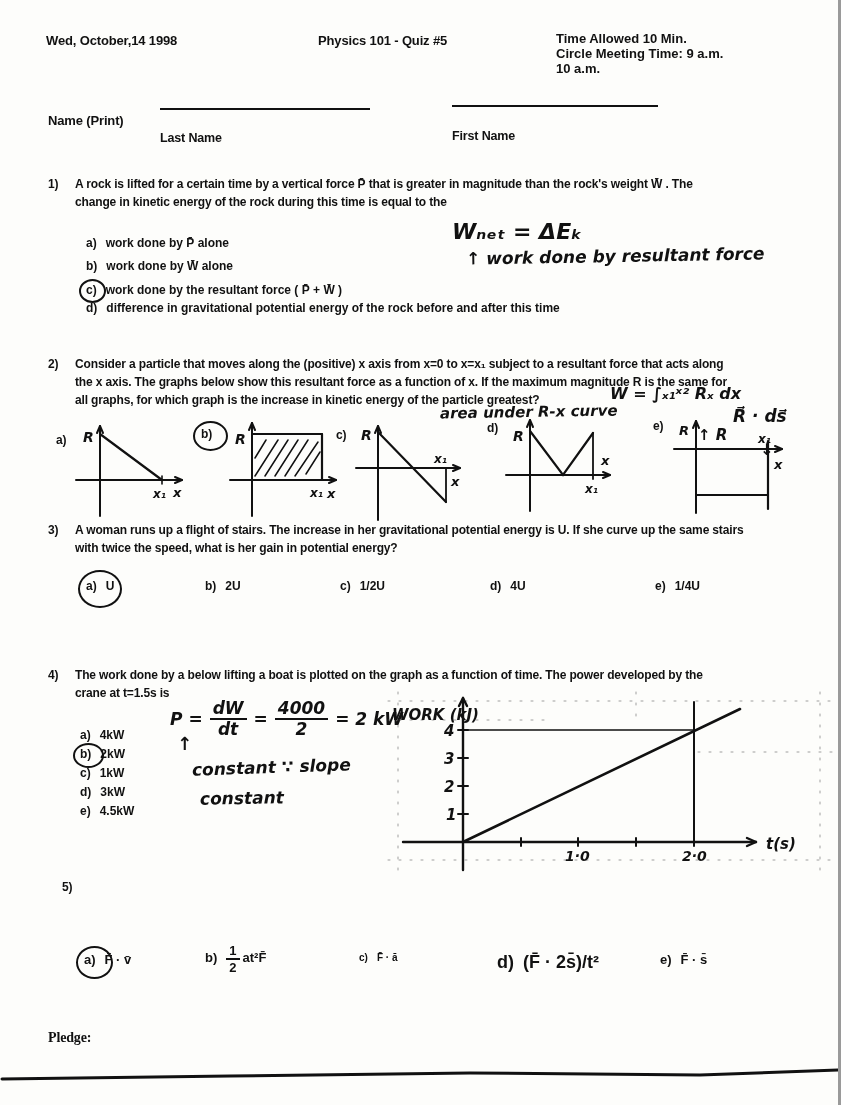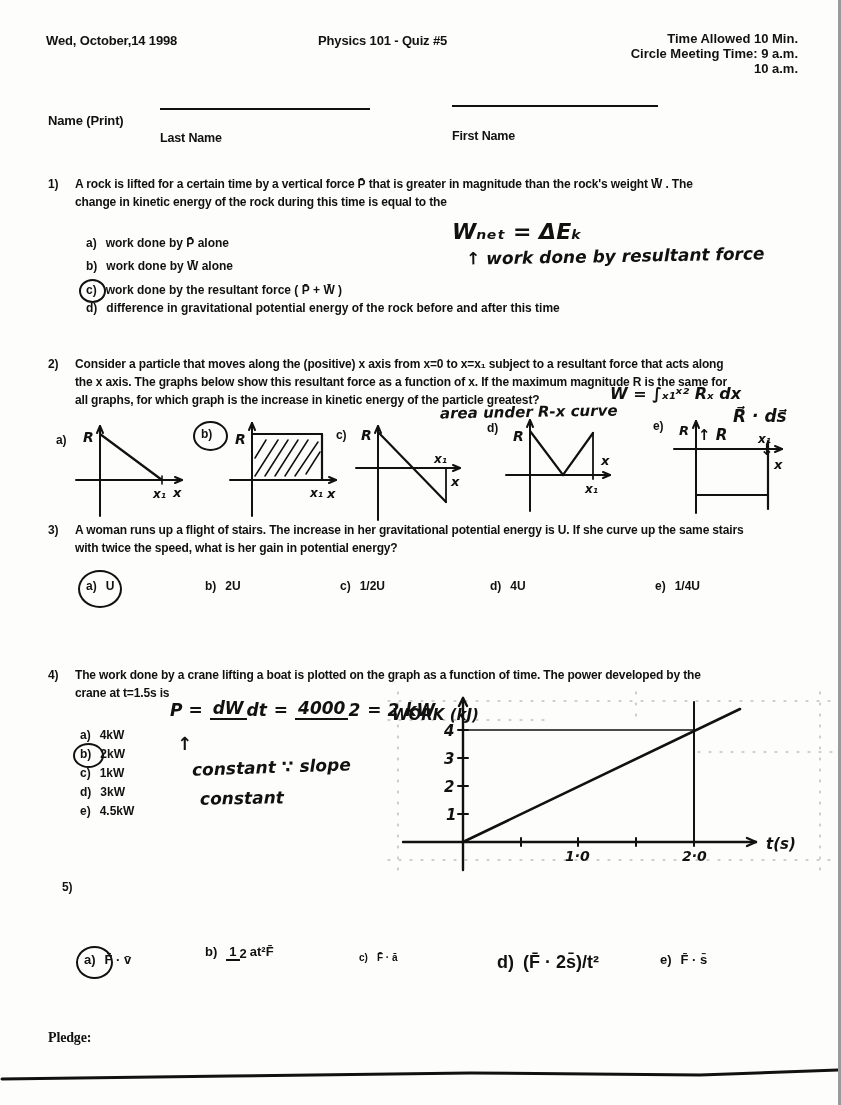--- a/index.html
+++ b/index.html
@@ -5,38 +5,38 @@
   html,body{margin:0;padding:0;background:#9a9a9a;}
   .page{position:relative;width:838px;height:1105px;background:#fdfdfb;color:#111;
         font-family:"Liberation Sans",sans-serif;font-weight:700;font-size:12px;overflow:hidden;}
   .abs{position:absolute;}
   .line{position:absolute;white-space:nowrap;letter-spacing:-0.15px;}
   .hw{font-family:"DejaVu Sans",sans-serif;font-style:italic;font-weight:700;position:absolute;white-space:nowrap;}
   .opt{position:absolute;white-space:nowrap;}
   .opt .letter{display:inline-block;margin-right:9px;}
   .underline{position:absolute;border-bottom:2px solid #111;}
   .circle{position:absolute;border:2px solid #111;border-radius:50%;background:transparent;}
-  .frac{display:inline-flex;align-items:center;vertical-align:middle;line-height:1;}
+  .frac{display:inline-flex;flex-direction:column;align-items:center;vertical-align:middle;line-height:1;}
   .frac .num{border-bottom:2px solid #111;padding:0 3px 1px;}
   .frac .den{padding-top:1px;}
   .hwrow{position:absolute;display:flex;align-items:center;gap:7px;white-space:nowrap;
          font-family:"DejaVu Sans",sans-serif;font-style:italic;font-weight:700;}
   svg{position:absolute;overflow:visible;}
   svg text{font-family:"DejaVu Sans",sans-serif;font-weight:700;font-style:italic;fill:#111;}
   svg line,svg path,svg polyline{stroke:#111;stroke-linecap:round;fill:none;}
   .grid{stroke:#555;stroke-dasharray:2 9;opacity:.55;stroke-width:1;}
 </style>
 </head>
 <body>
 
 <div class="page">
 
   <div class="line" style="left:46px;top:33px;font-size:13px">Wed,  October,14  1998</div>
   <div class="line" style="left:318px;top:33px;font-size:13px">Physics 101 - Quiz #5</div>
-  <div class="abs" style="left:556px;top:31px;width:242px;text-align:right;font-size:13px;line-height:15px">
+  <div class="abs" style="left:556px;top:31px;width:242px;font-size:13px;line-height:15px">
     <div>Time  Allowed  10  Min.</div>
     <div>Circle  Meeting  Time:   9  a.m.</div>
     <div>10  a.m.</div>
   </div>
 
   <div class="line" style="left:48px;top:113px;font-size:13px">Name  (Print)</div>
   <div class="underline" style="left:160px;top:108px;width:210px"></div>
   <div class="line" style="left:160px;top:131px;font-size:12.5px">Last  Name</div>
   <div class="underline" style="left:452px;top:105px;width:206px"></div>
   <div class="line" style="left:452px;top:129px;font-size:12.5px">First  Name</div>
@@ -174,21 +174,21 @@
     <span class="letter">c)</span><span>1/2U</span>
   </div>
   <div class="opt" style="left:490px;top:579px">
     <span class="letter">d)</span><span>4U</span>
   </div>
   <div class="opt" style="left:655px;top:579px">
     <span class="letter">e)</span><span>1/4U</span>
   </div>
 
   <div class="line" style="left:48px;top:668px">4)</div>
-  <div class="line" style="left:75px;top:668px">The work done by a crane lifting a boat is plotted on the graph as a function of time.  The power developed by the</div>
+  <div class="line" style="left:75px;top:668px">The work done by a below lifting a boat is plotted on the graph as a function of time.  The power developed by the</div>
   <div class="line" style="left:75px;top:686px">crane at  t=1.5s is</div>
 
   <div class="opt" style="left:80px;top:728px">
     <span class="letter">a)</span><span>4kW</span>
   </div>
   <div class="opt" style="left:80px;top:747px">
     <span class="letter">b)</span><span>2kW</span>
   </div>
   <div class="circle" style="left:73px;top:743px;width:27px;height:21px"></div>
   <div class="opt" style="left:80px;top:766px">

